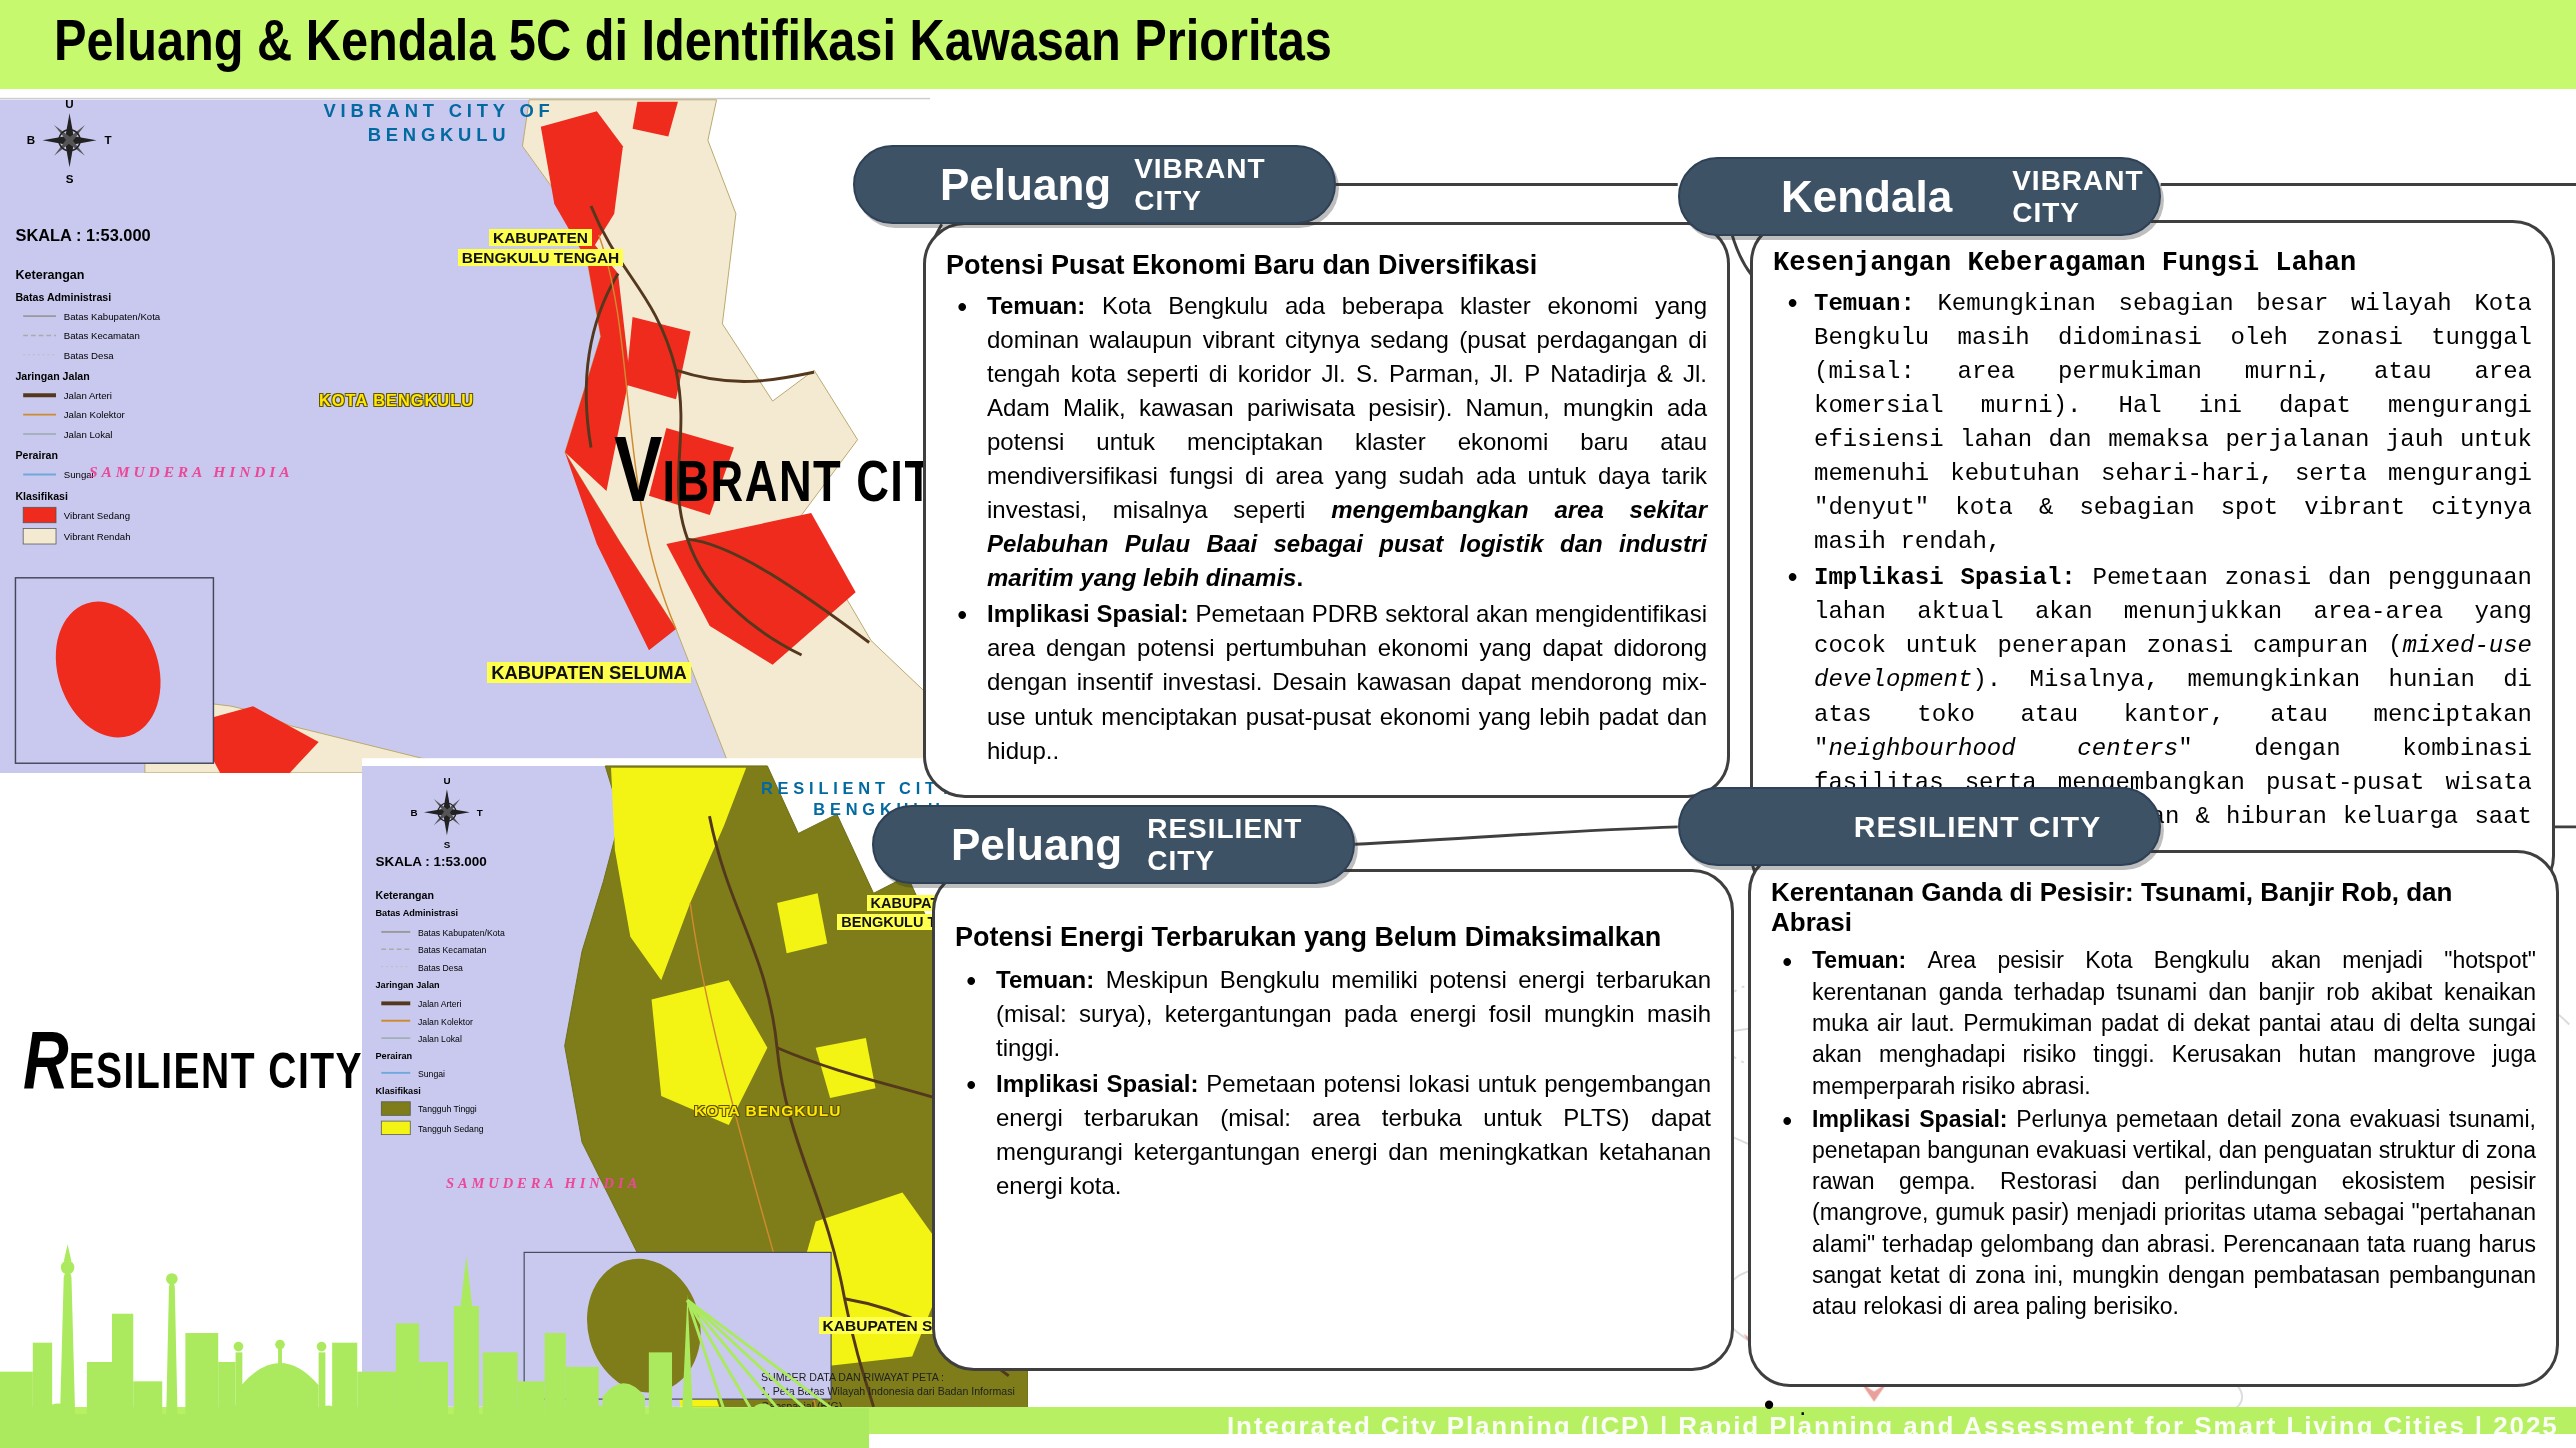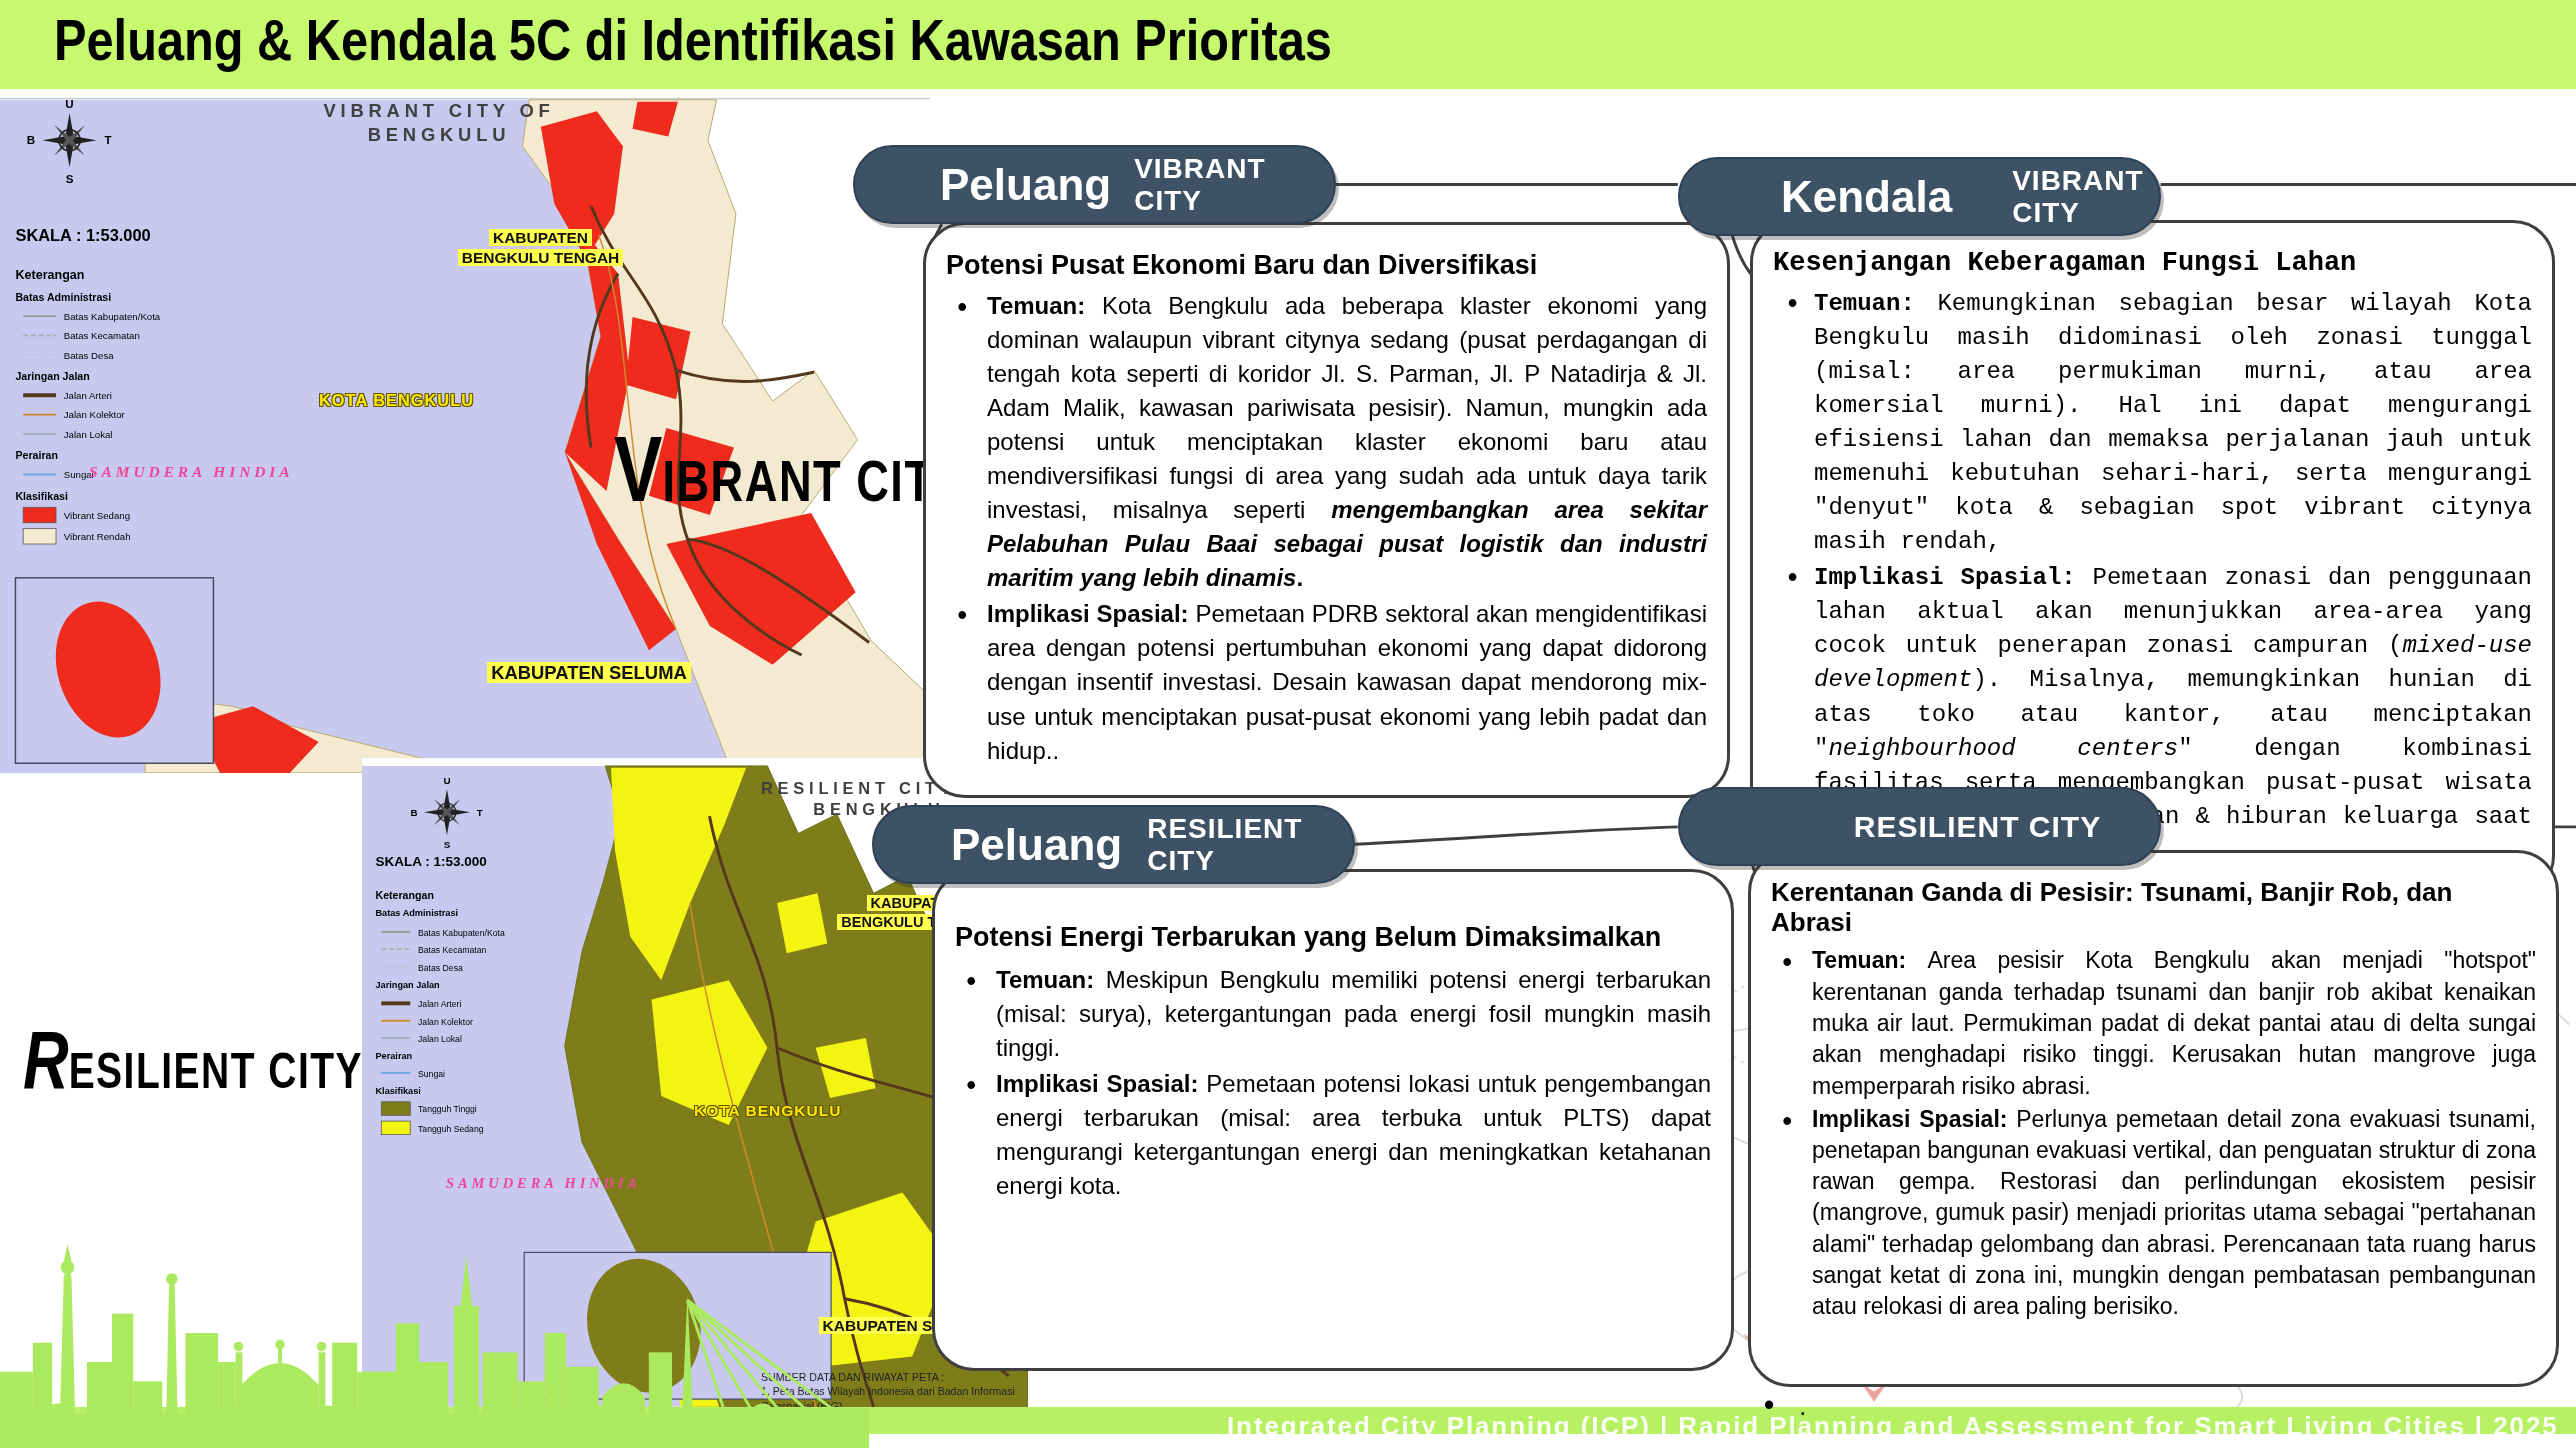--- a/index.html
+++ b/index.html
@@ -30,21 +30,21 @@
   .seg-bi{font-weight:bold;font-style:italic;}
   .seg-i{font-style:italic;}
   .panel.tight li{font-size:23px;line-height:1.36;}
   .stray{position:absolute;left:1764px;top:1389px;font-size:25px;z-index:10;}
   .stray::before{content:"\2022";font-size:29px;font-weight:bold;margin-right:25px;}
   
   .connectors{position:absolute;left:0;top:0;z-index:4;pointer-events:none;}
   
   .map{position:absolute;z-index:2;}
   svg text{font-family:"Liberation Sans",sans-serif;}
-  .maplabel{position:absolute;z-index:3;font-weight:bold;color:#404040;text-align:center;line-height:1.3;white-space:nowrap;}
+  .maplabel{position:absolute;z-index:3;font-weight:bold;color:#0369a1;text-align:center;line-height:1.3;white-space:nowrap;}
   .ls{letter-spacing:4.8px;}
   .hl span{background:#ffff4d;padding:0 3.9px;color:#111;}
   .yellowtext{color:#ffe60a;text-shadow:-1px -1px 0 #5f5400,1px -1px 0 #5f5400,-1px 1px 0 #5f5400,1px 1px 0 #5f5400;letter-spacing:1px;}
   .sea-label{color:#ec4899;font-family:"Liberation Serif",serif;font-style:italic;font-weight:bold;letter-spacing:3.9px;}
   .source-note{position:absolute;z-index:3;font-size:10.6px;color:#222;line-height:1.35;text-align:left;font-weight:normal;}
   
   .biglabel{position:absolute;z-index:3;font-weight:bold;white-space:nowrap;color:#000;}
   .biglabel .inner{display:inline-block;transform:scaleX(.78);transform-origin:left;}
   .biglabel .initial{font-size:93px;line-height:1;}
   .biglabel .rest{font-size:58px;letter-spacing:1.9px;}

